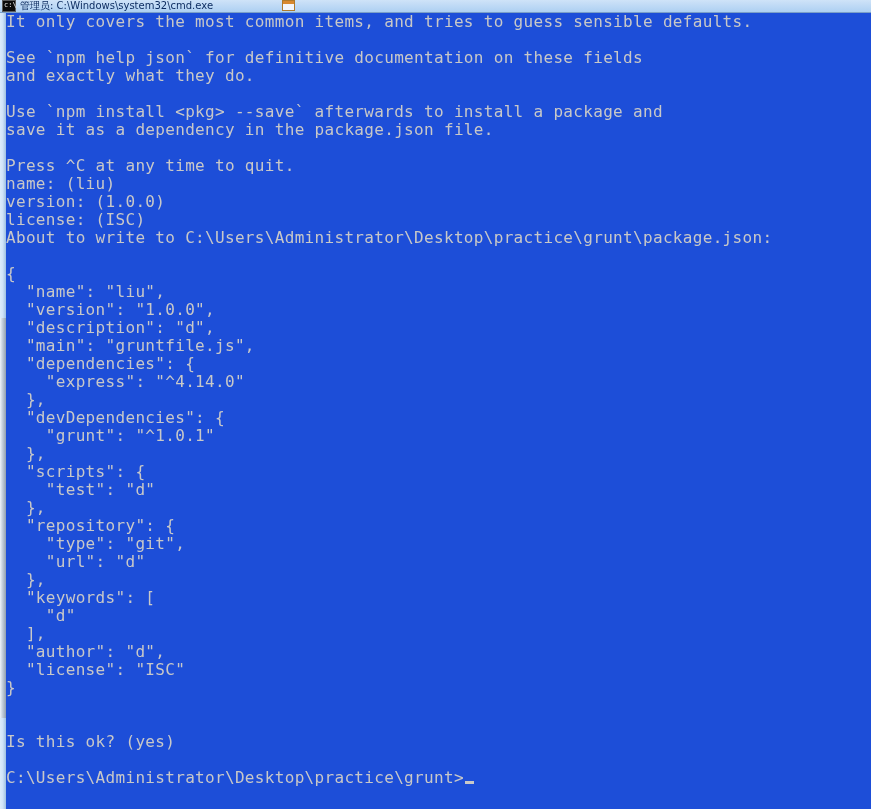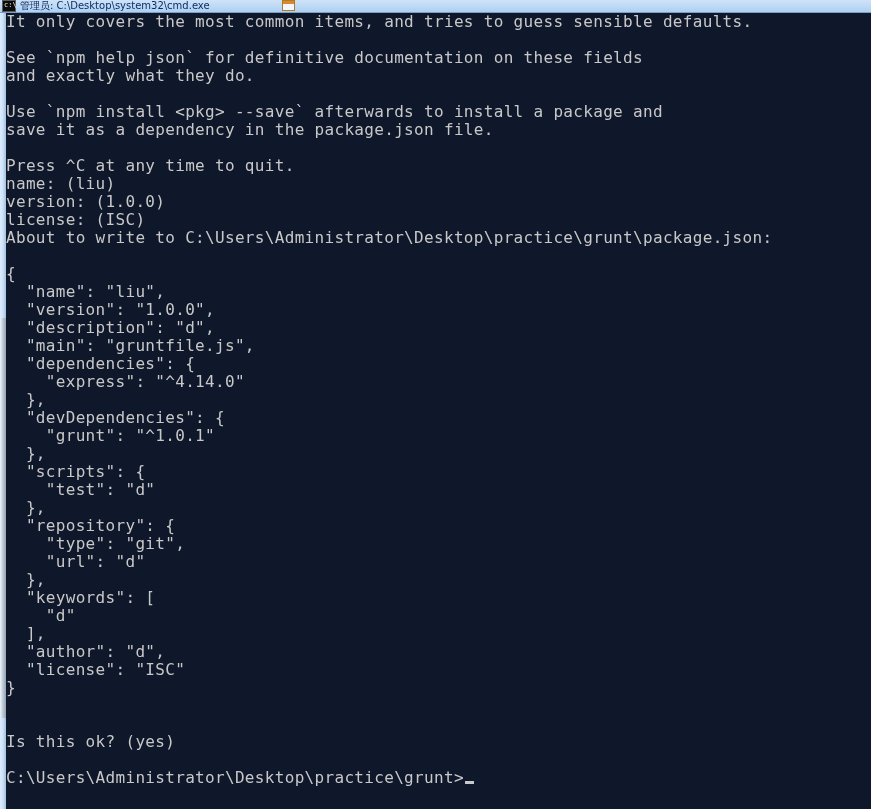--- a/index.html
+++ b/index.html
@@ -102,21 +102,21 @@
     opacity: .85;
   }
 
   
   #console {
     position: absolute;
     left: 6px;
     top: 13px;
     width: 865px;
     height: 796px;
-    background: #0f172a;
+    background: #1d4ed8;
     color: #c8c8c8;
     font-family: "DejaVu Sans Mono", "Liberation Mono", monospace;
     font-size: 16px;
     line-height: 18px;
     white-space: pre;
     overflow: hidden;
     padding: 0;
     box-sizing: border-box;
     letter-spacing: 0.02em;
   }
@@ -137,21 +137,21 @@
     margin-left: 1px;
   }
 </style>
 </head>
 <body>
 
 <div id="window">
 
   <div id="titlebar">
     <span class="tb-icon"></span>
-    <span class="tb-title">管理员: C:\Desktop\system32\cmd.exe</span>
+    <span class="tb-title">管理员: C:\Windows\system32\cmd.exe</span>
     <span class="tb-extra"></span>
   </div>
 
   <div id="left-edge">
     <div class="thumb"></div>
   </div>
 
   <div id="console"><span class="row">It only covers the most common items, and tries to guess sensible defaults.</span><span class="row blank"> </span><span class="row">See `npm help json` for definitive documentation on these fields</span><span class="row">and exactly what they do.</span><span class="row blank"> </span><span class="row">Use `npm install &lt;pkg&gt; --save` afterwards to install a package and</span><span class="row">save it as a dependency in the package.json file.</span><span class="row blank"> </span><span class="row">Press ^C at any time to quit.</span><span class="row">name: (liu)</span><span class="row">version: (1.0.0)</span><span class="row">license: (ISC)</span><span class="row">About to write to C:\Users\Administrator\Desktop\practice\grunt\package.json:</span><span class="row blank"> </span><span class="row">{</span><span class="row">  "name": "liu",</span><span class="row">  "version": "1.0.0",</span><span class="row">  "description": "d",</span><span class="row">  "main": "gruntfile.js",</span><span class="row">  "dependencies": {</span><span class="row">    "express": "^4.14.0"</span><span class="row">  },</span><span class="row">  "devDependencies": {</span><span class="row">    "grunt": "^1.0.1"</span><span class="row">  },</span><span class="row">  "scripts": {</span><span class="row">    "test": "d"</span><span class="row">  },</span><span class="row">  "repository": {</span><span class="row">    "type": "git",</span><span class="row">    "url": "d"</span><span class="row">  },</span><span class="row">  "keywords": [</span><span class="row">    "d"</span><span class="row">  ],</span><span class="row">  "author": "d",</span><span class="row">  "license": "ISC"</span><span class="row">}</span><span class="row blank"> </span><span class="row blank"> </span><span class="row">Is this ok? (yes)</span><span class="row blank"> </span><span class="row"><span>C:\Users\Administrator\Desktop\practice\grunt&gt;</span><span class="cursor"></span></span></div>
 
 </div>

